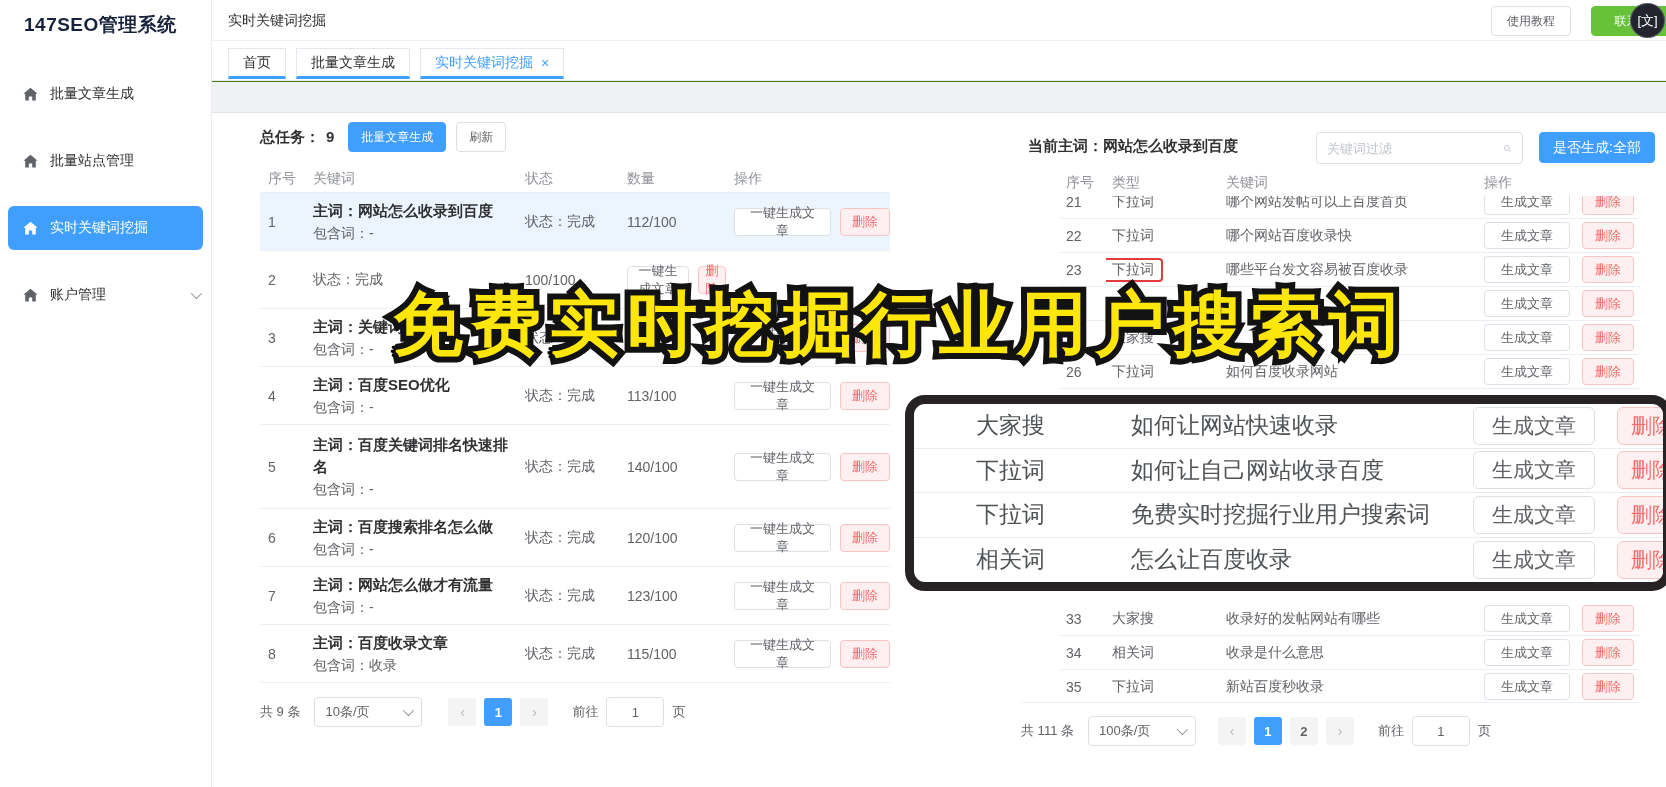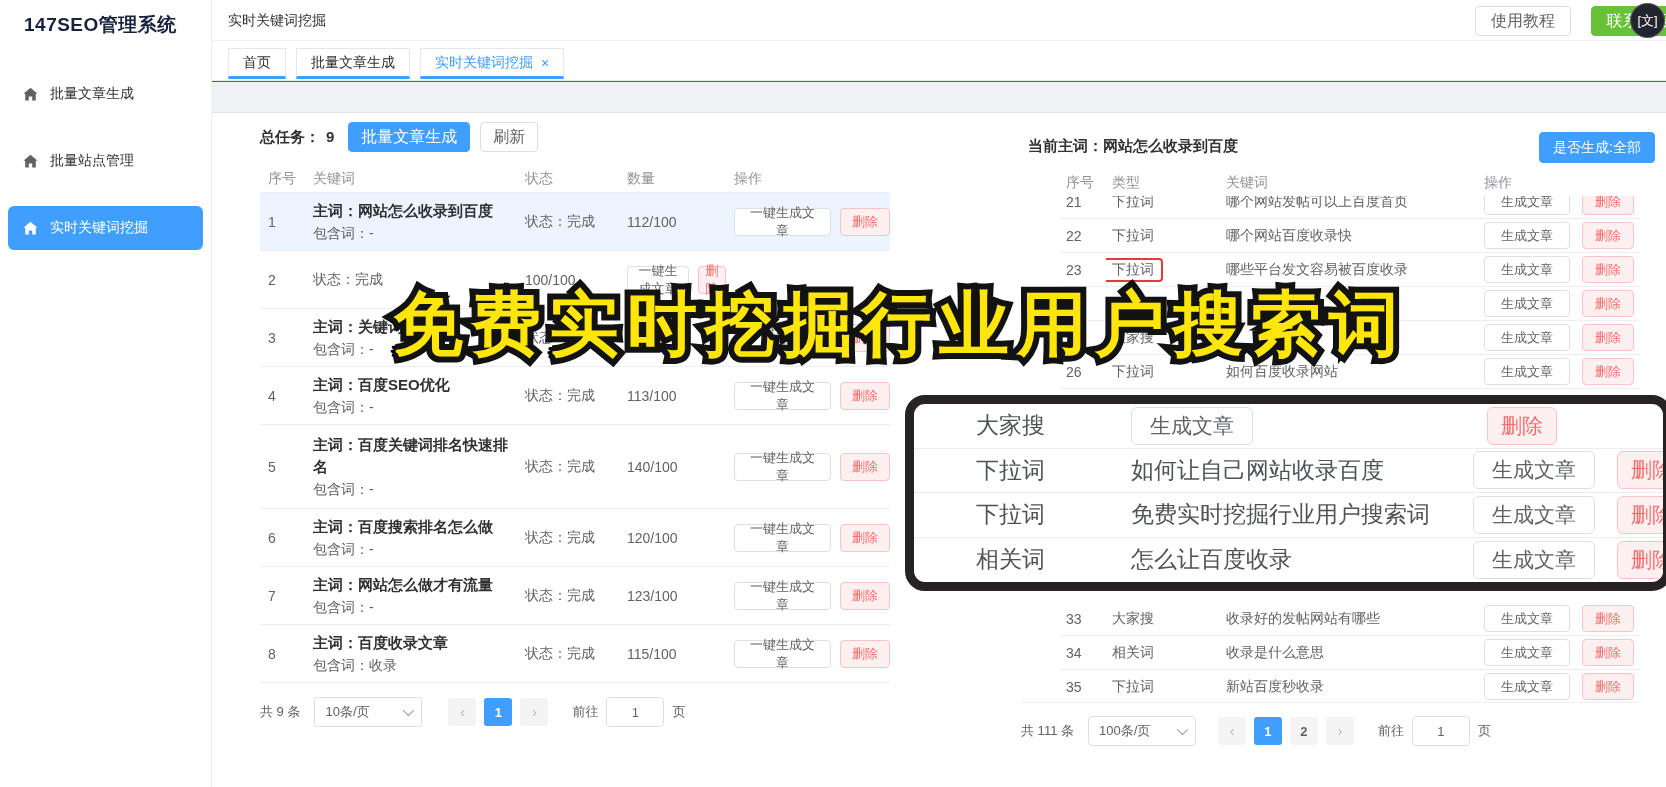--- a/index.html
+++ b/index.html
@@ -14,21 +14,21 @@
   .mitem { display:flex; align-items:center; gap:11px; height:44px; margin:0 0 23px 0; padding:0 12px 0 22px; font-size:14px; color:#303133; cursor:pointer; }
   .mitem .ico { width:17px; height:17px; color:#5f6368; flex:0 0 auto; }
   .mitem.active { background:#409eff; color:#fff; border-radius:6px; margin-left:8px; margin-right:8px; padding-left:14px; }
   .mitem.active .ico { color:#fff; }
   .mitem .chev { margin-left:auto; }
   .chev { width:8px; height:8px; border-right:1.6px solid #909399; border-bottom:1.6px solid #909399; transform:rotate(45deg) translateY(-2px); }
 
   
   .topbar { position:absolute; left:212px; top:0; right:0; height:41px; background:#fff; border-bottom:1px solid #f0f0f0; z-index:2; }
   .page-title { position:absolute; left:16px; top:12px; font-size:14px; color:#303133; }
-  .btn { display:inline-flex; align-items:center; justify-content:center; border-radius:4px; border:1px solid transparent; background:#fff; font-family:inherit; font-size:16px; cursor:pointer; }
+  .btn { display:inline-flex; align-items:center; justify-content:center; border-radius:4px; border:1px solid transparent; background:#fff; font-family:inherit; font-size:12px; cursor:pointer; }
   .btn-plain { border-color:#dcdfe6; color:#606266; }
   .btn-primary { background:#409eff; border-color:#409eff; color:#fff; }
   .btn-danger { background:#fef0f0; border-color:#fbc4c4; color:#f56c6c; }
   .btn-success { background:#67c23a; border-color:#67c23a; color:#fff; }
   .tutorial-btn { position:absolute; right:95px; top:6px; height:30px; padding:0 15px; }
   .contact-btn { position:absolute; left:1379px; top:6px; height:30px; width:95px; padding:0 10px; }
   .t-circle { position:absolute; left:1418px; top:3px; width:35px; height:35px; border-radius:50%; background:#23252e; color:#fff; display:flex; align-items:center; justify-content:center; font-size:13px; z-index:4; box-shadow:0 0 0 1px rgba(255,255,255,.25) inset; }
 
   
   .tabbar { position:absolute; left:212px; top:41px; right:0; height:40px; background:#fff; border-bottom:1px solid #e8eaee; display:flex; align-items:flex-end; padding:0 0 0 16px; z-index:2; }
@@ -136,20 +136,29 @@
         <span>批量站点管理</span>
       </div>
       <div class="mitem active">
         <span class="ico">
             <svg viewBox="0 0 20 20">
               <path fill="currentColor" d="M10 2.2 18.3 9h-2.1v8H12v-4.6H8V17H3.8V9H1.7Z"></path>
             </svg>
           </span>
         <span>实时关键词挖掘</span>
       </div>
+      <div class="mitem">
+        <span class="ico">
+            <svg viewBox="0 0 20 20">
+              <path fill="currentColor" d="M10 2.2 18.3 9h-2.1v8H12v-4.6H8V17H3.8V9H1.7Z"></path>
+            </svg>
+          </span>
+        <span>账户管理</span>
+        <span class="chev"></span>
+      </div>
     </div>
   </div>
 
   <div class="topbar">
     <div class="page-title">实时关键词挖掘</div>
     <button class="btn btn-plain tutorial-btn">使用教程</button>
     <button class="btn btn-success contact-btn">联系客服</button>
     <div class="t-circle">[文]</div>
   </div>
 
@@ -308,20 +317,29 @@
         <span class="pgbtn" style="margin-left:26px;">‹</span>
         <span class="pgnum on">1</span>
         <span class="pgbtn">›</span>
         <span class="goto">前往</span>
         <input class="goto-input" value="1" style="">
         <span>页</span>
       </div>
     </div>
 
     <div class="cur-label">当前主词：网站怎么收录到百度</div>
+    <div class="filter-box">
+      <input placeholder="关键词过滤" style="">
+      <span class="sico" style="width:15px;height:15px;">
+        <svg viewBox="0 0 16 16">
+            <circle cx="7" cy="7" r="4.5" fill="none" stroke="#c0c4cc" stroke-width="1.5"></circle>
+            <line x1="10.5" y1="10.5" x2="14" y2="14" stroke="#c0c4cc" stroke-width="1.5"></line>
+          </svg>
+      </span>
+    </div>
     <button class="btn btn-primary genall-btn">是否生成:全部</button>
 
     <div class="kgrid khead">
       <div>序号</div>
       <div>类型</div>
       <div>关键词</div>
       <div>操作</div>
       <div></div>
     </div>
 
@@ -451,20 +469,21 @@
 
   <div class="banner">
     <div class="layer stroke">免费实时挖掘行业用户搜索词</div>
     <div class="layer fill">免费实时挖掘行业用户搜索词</div>
     <div class="spacer">免费实时挖掘行业用户搜索词</div>
   </div>
 
   <div class="callout">
     <div class="crow">
       <div class="ctype">大家搜</div>
+      <div class="ckw">如何让网站快速收录</div>
       <div><button class="btn btn-plain cgen-btn">生成文章</button></div>
       <div><button class="btn btn-danger cdel-btn">删除</button></div>
     </div>
     <div class="crow">
       <div class="ctype">下拉词</div>
       <div class="ckw">如何让自己网站收录百度</div>
       <div><button class="btn btn-plain cgen-btn">生成文章</button></div>
       <div><button class="btn btn-danger cdel-btn">删除</button></div>
     </div>
     <div class="crow">

